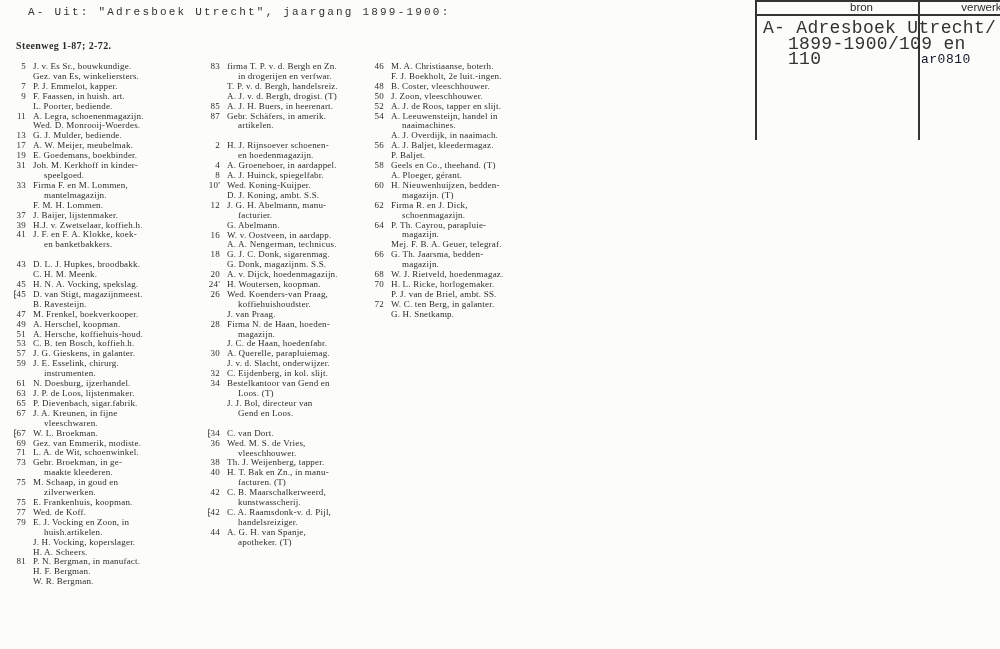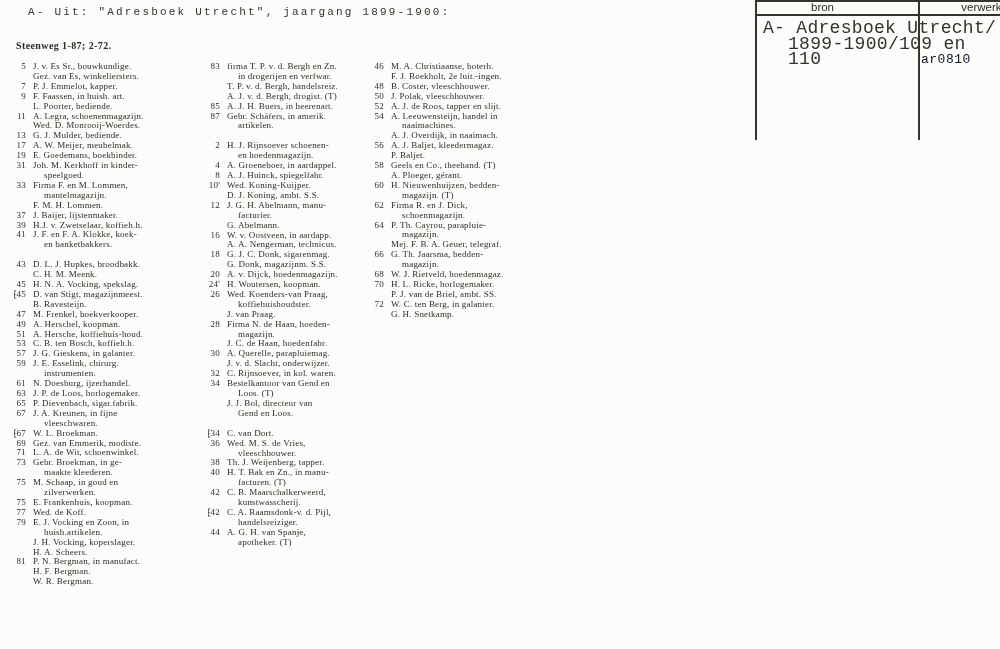--- a/index.html
+++ b/index.html
@@ -39,21 +39,21 @@
   .tline{position:absolute;background:#35342f;}
   .tl-top{left:755px;top:0;width:245px;height:2px;}
   .tl-head{left:755px;top:14px;width:245px;height:2px;}
   .tl-vleft{left:755px;top:0;width:2px;height:140px;}
   .tl-vmid{left:918px;top:0;width:2px;height:140px;}
   .thead{
     position:absolute;top:1px;
     font-family:"Liberation Sans",sans-serif;
     font-size:11.5px;color:#2b2a26;text-align:center;
   }
-  .thead.bron{left:757px;width:131px;}
+  .thead.bron{left:796px;width:131px;}
   .thead.verwerkt{left:920px;width:80px;margin-left:23px;}
   .bron-text{
     position:absolute;left:763px;top:21px;
     font-family:"Liberation Mono",monospace;
     font-size:18px;line-height:15.5px;letter-spacing:0.3px;
     color:#34332f;white-space:nowrap;
   }
   .bron-text .cont{padding-left:25px;}
   .verwerkt-text{
     position:absolute;left:921px;top:52px;
@@ -206,21 +206,21 @@
     </div>
     <div class="entry">
       <div class="num">61</div>
       <div>
         <div class="line">N. Doesburg, ijzerhandel.</div>
       </div>
     </div>
     <div class="entry">
       <div class="num">63</div>
       <div>
-        <div class="line">J. P. de Loos, horlogemaker.</div>
+        <div class="line">J. P. de Loos, lijstenmaker.</div>
       </div>
     </div>
     <div class="entry">
       <div class="num">65</div>
       <div>
         <div class="line">P. Dievenbach, sigar.fabrik.</div>
       </div>
     </div>
     <div class="entry">
       <div class="num">67</div>
@@ -393,21 +393,21 @@
     <div class="entry">
       <div class="num">30</div>
       <div>
         <div class="line">A. Querelle, parapluiemag.</div>
         <div class="line">J. v. d. Slacht, onderwijzer.</div>
       </div>
     </div>
     <div class="entry">
       <div class="num">32</div>
       <div>
-        <div class="line">C. Rijnsoever, in kol. waren.</div>
+        <div class="line">C. Eijdenberg, in kol. slijt.</div>
       </div>
     </div>
     <div class="entry">
       <div class="num">34</div>
       <div>
         <div class="line">Bestelkantoor van Gend en</div>
         <div class="line ind">Loos. (T)</div>
         <div class="line">J. J. Bol, directeur van</div>
         <div class="line ind">Gend en Loos.</div>
       </div>
@@ -470,21 +470,21 @@
     </div>
     <div class="entry">
       <div class="num">48</div>
       <div>
         <div class="line">B. Coster, vleeschhouwer.</div>
       </div>
     </div>
     <div class="entry">
       <div class="num">50</div>
       <div>
-        <div class="line">J. Polak, vleeschhouwer.</div>
+        <div class="line">J. Zoon, vleeschhouwer.</div>
       </div>
     </div>
     <div class="entry">
       <div class="num">52</div>
       <div>
         <div class="line">A. J. de Roos, tapper en slijt.</div>
       </div>
     </div>
     <div class="entry">
       <div class="num">54</div>

